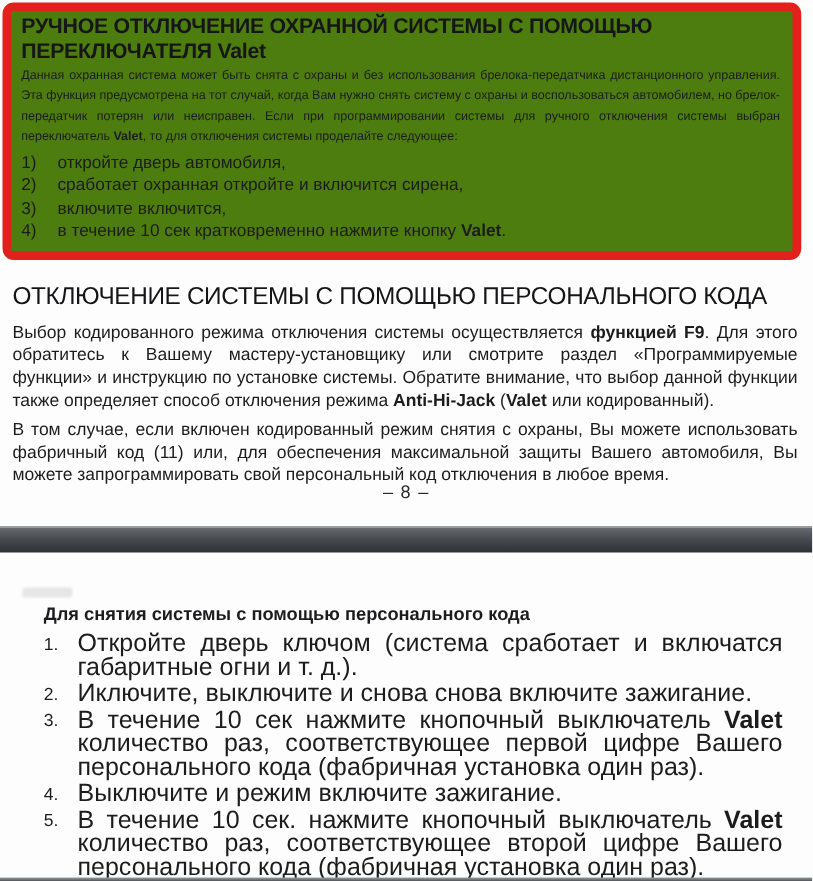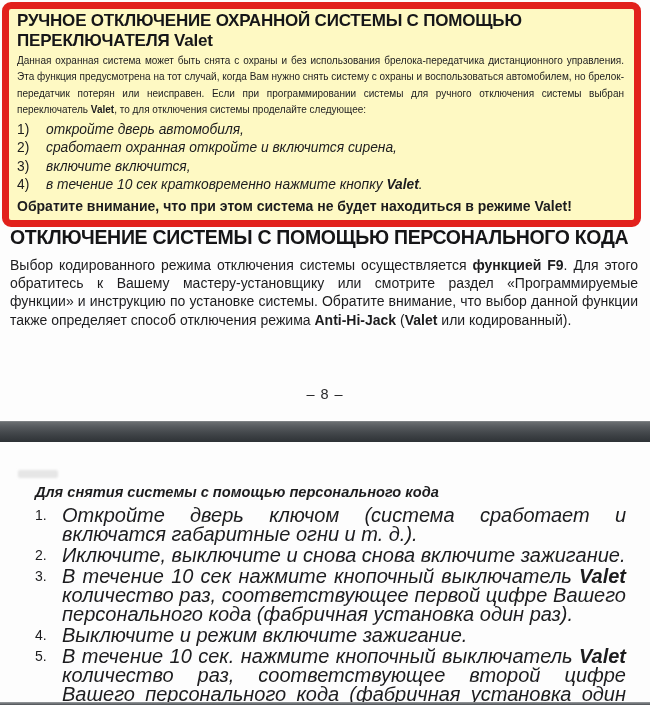--- a/index.html
+++ b/index.html
@@ -18,54 +18,54 @@
   }
 
   
   .alert-box {
     position: absolute;
     left: 2px; top: 2px;
     width: 639px;
     box-sizing: border-box;
     border: 7px solid #e2211c;
     border-radius: 9px;
-    background: #fef9c3;
+    background: #4d7c0f;
     padding: 2px 10px 5px 8px;
   }
   .alert-heading {
     font-weight: bold;
     font-size: 17px;
     line-height: 19.5px;
     letter-spacing: -0.2px;
     color: #161618;
   }
   .alert-intro {
     margin-top: 3px;
     font-size: 10px;
     line-height: 16.4px;
     text-align: justify;
   }
   .alert-list { margin-top: 3px; }
   .lrow { display: flex; margin-bottom: 2px; }
   .lrow .lnum { flex: 0 0 29px; font-size: 13.8px; line-height: 16.5px; }
-  .lrow .ltxt { flex: 1 1 auto; font-size: 13.8px; line-height: 16.5px; text-align: justify; font-style: italic; }
+  .lrow .ltxt { flex: 1 1 auto; font-size: 13.8px; line-height: 16.5px; text-align: justify; }
   .alert-note {
     margin-top: 4px;
     font-weight: bold;
     font-size: 14px;
     line-height: 17px;
   }
 
   
   .section2 {
     position: absolute;
     left: 10px; right: 12px; top: 227px;
   }
   .section2-heading {
-    font-weight: bold;
+    font-weight: normal;
     font-size: 19.5px;
     line-height: 21px;
     letter-spacing: -0.3px;
     color: #151517;
   }
   .para {
     font-size: 14px;
     line-height: 18.2px;
     text-align: justify;
   }
@@ -104,21 +104,20 @@
 
   
   .page2 {
     position: absolute;
     left: 35px; right: 24px; top: 483px;
   }
   .page2-heading {
     font-weight: bold;
     font-size: 14.6px;
     line-height: 18px;
-    font-style: italic;
   }
   .page2 .steps { margin-top: 5px; }
   .steps .lrow { margin-bottom: 2px; }
   .steps .lnum { flex: 0 0 27px; font-size: 14px; line-height: 19px; }
   .steps .ltxt { font-size: 20px; line-height: 19px; text-align: justify; }
 
   
   .bottom-strip {
     position: absolute;
     left: 0; bottom: 0;
@@ -149,26 +148,26 @@
       <div class="lrow">
         <span class="lnum">3)</span>
         <span class="ltxt">включите включится,</span>
       </div>
       <div class="lrow">
         <span class="lnum">4)</span>
         <span class="ltxt">в течение 10 сек кратковременно нажмите кнопку <b>Valet</b>.</span>
       </div>
     </div>
 
-    <div class="alert-note">Обратите внимание, что при этом система не будет находиться в режиме Valet!</div>
   </div>
 
   <div class="section2">
     <div class="section2-heading">ОТКЛЮЧЕНИЕ СИСТЕМЫ С ПОМОЩЬЮ ПЕРСОНАЛЬНОГО КОДА</div>
     <div class="para p1">Выбор кодированного режима отключения системы осуществляется <b>функцией F9</b>. Для этого обратитесь к Вашему мастеру-установщику или смотрите раздел «Программируемые функции» и инструкцию по установке системы. Обратите внимание, что выбор данной функции также определяет способ отключения режима <b>Anti-Hi-Jack</b> (<b>Valet</b> или кодированный).</div>
+    <div class="para p2">В том случае, если включен кодированный режим снятия с охраны, Вы можете использовать фабричный код (11) или, для обеспечения максимальной защиты Вашего автомобиля, Вы можете запрограммировать свой персональный код отключения в любое время.</div>
   </div>
 
   <div class="page-num">– 8 –</div>
 
   <div class="divider"></div>
   <div class="artifact"></div>
 
   <div class="page2">
     <div class="page2-heading">Для снятия системы с помощью персонального кода</div>
 

